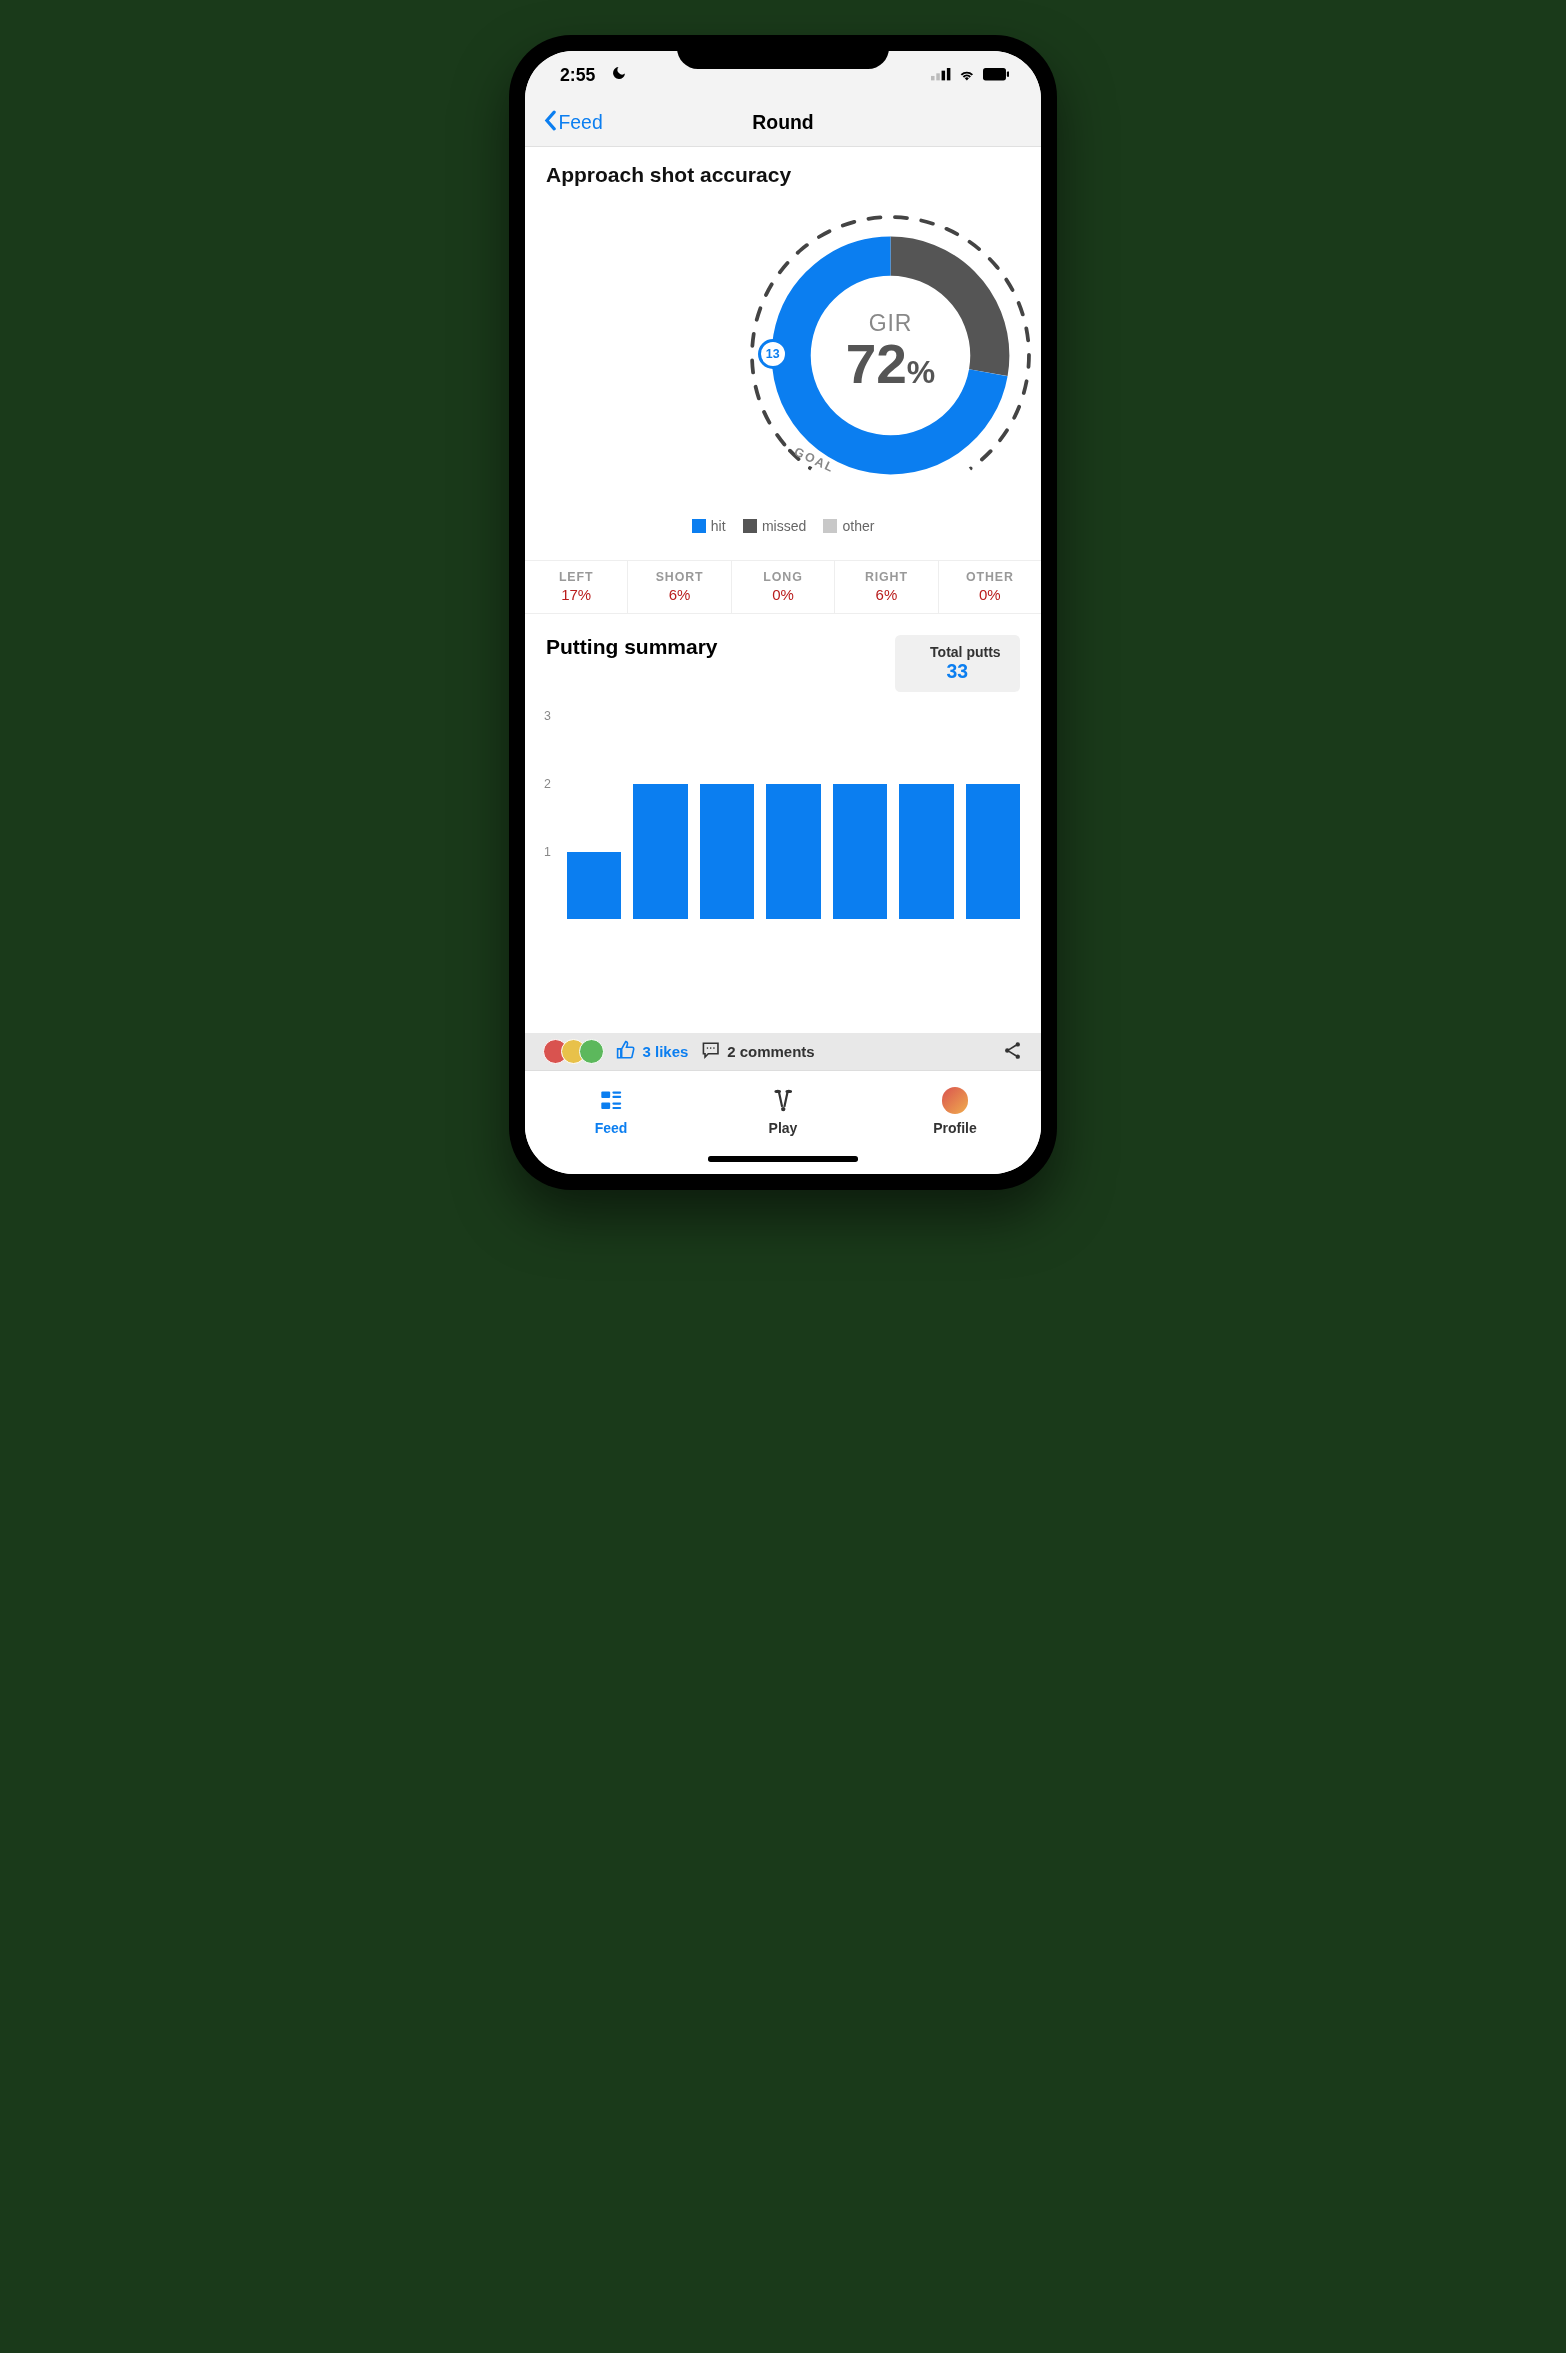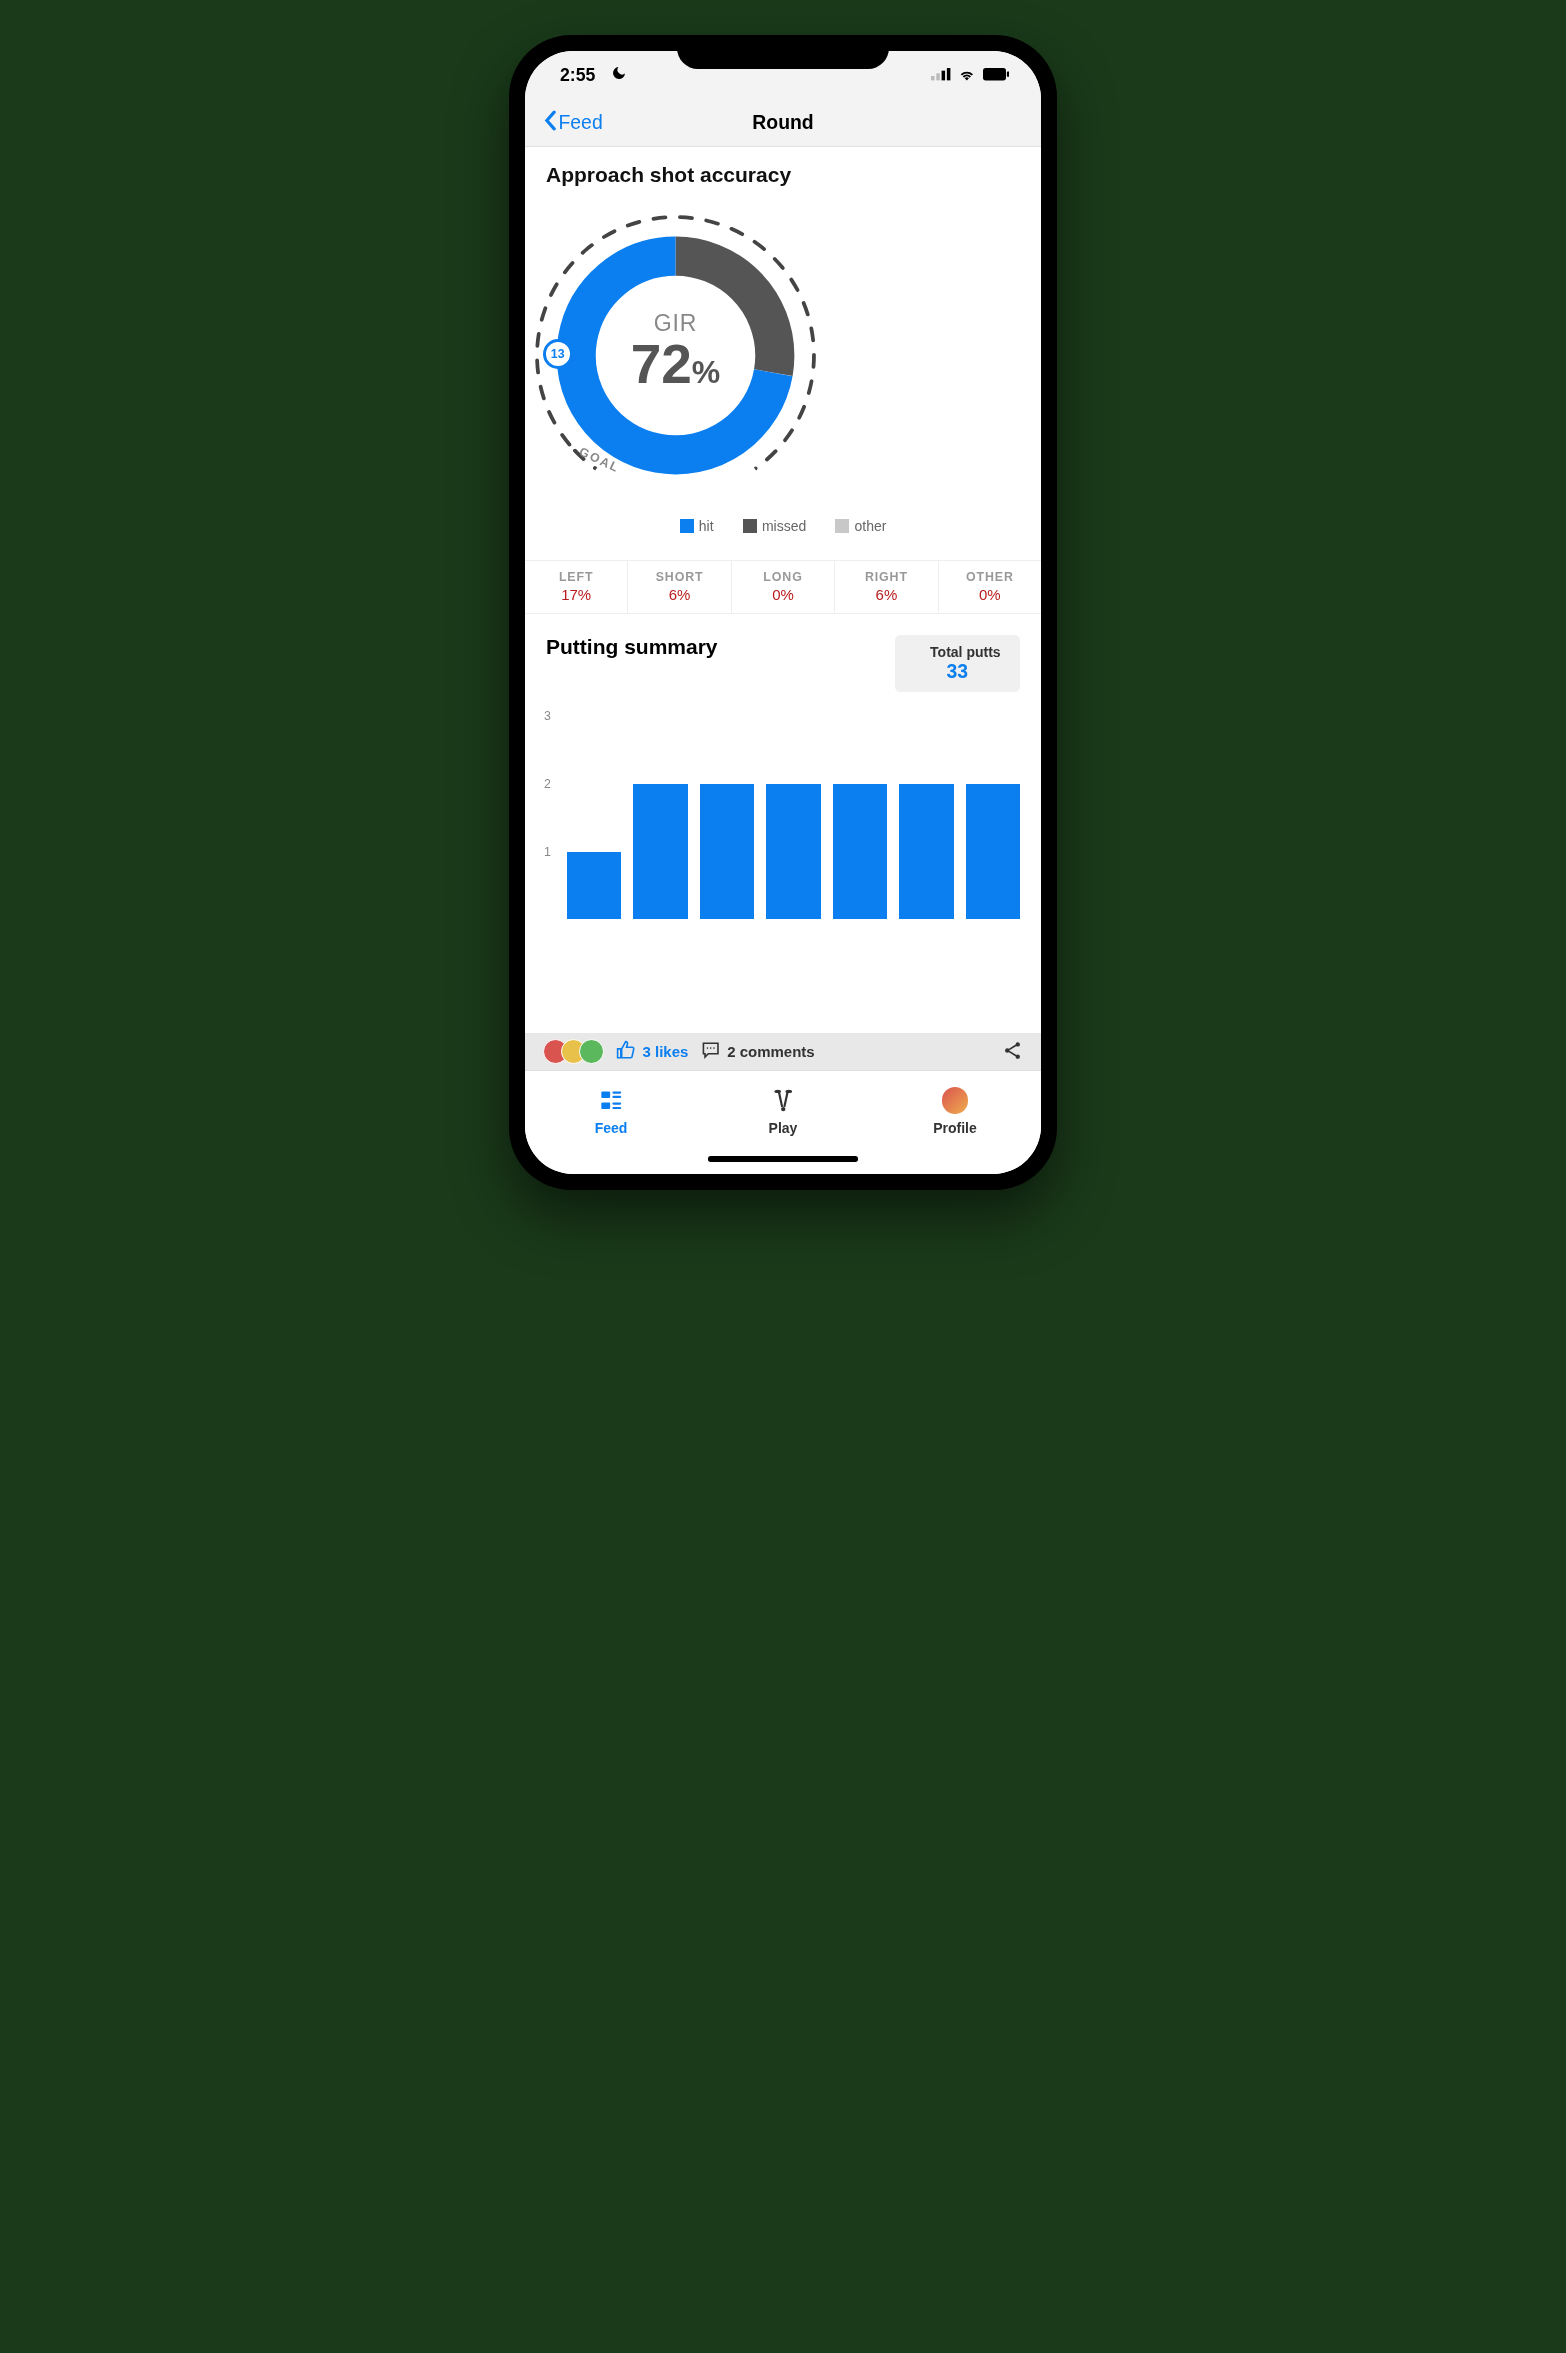--- a/index.html
+++ b/index.html
@@ -74,21 +74,21 @@
   .nav-title { font-size: 19.4px; font-weight: 700; color: #000; }
   .content { flex: 1; overflow: hidden; background: #fff; }
   .section-title {
     font-size: 21px;
     font-weight: 800;
     color: #111;
     padding: 16px 21px 8.8px;
   }
   
   .donut-wrap {
-    display:flex; justify-content:flex-start; padding: 8.8px 0 12.4px;
+    display:flex; justify-content:flex-end; padding: 8.8px 0 12.4px;
   }
   .donut-box { position:relative; width: 301px; height: 301px; }
   .donut-box svg { width:100%; height:100%; }
   .donut-center {
     position:absolute; top:50%; left:50%; transform:translate(-50%,-55%);
     text-align:center;
   }
   .gir-label { font-size: 23px; color:#888; font-weight:500; letter-spacing:0.9px; }
   .gir-value { font-size: 55px; font-weight:800; color:#555; line-height:1; }
   .gir-pct { font-size: 32px; font-weight:700; color:#555; }
@@ -97,21 +97,21 @@
     font-size: 12.4px; color:#888; font-weight:600; letter-spacing:1.8px;
     transform: rotate(25deg);
   }
   .marker-badge {
     position:absolute; width:30px; height:30px; border-radius:50%;
     background:#fff; border:3.5px solid #0b7ef0;
     display:flex; align-items:center; justify-content:center;
     font-size:12.4px; font-weight:700; color:#0b7ef0;
   }
   
-  .legend { display:flex; justify-content:center; gap:29px; padding-bottom:14px; }
+  .legend { display:flex; justify-content:center; gap:17px; padding-bottom:14px; }
   .legend-item { display:flex; align-items:center; gap:5.3px; font-size:14px; color:#666; }
   .swatch { width:14px; height:14px; }
   
   .miss-row { display:flex; border-top:0.9px solid #eee; border-bottom:0.9px solid #eee;margin-top:12px; }
   .miss-cell {
     flex:1; text-align:center; padding:8.8px 0 10.6px;
     border-right:0.9px solid #eee;
   }
   .miss-cell:last-child { border-right:none; }
   .miss-label { font-size:12.4px; color:#999; font-weight:600; letter-spacing:0.9px; }

